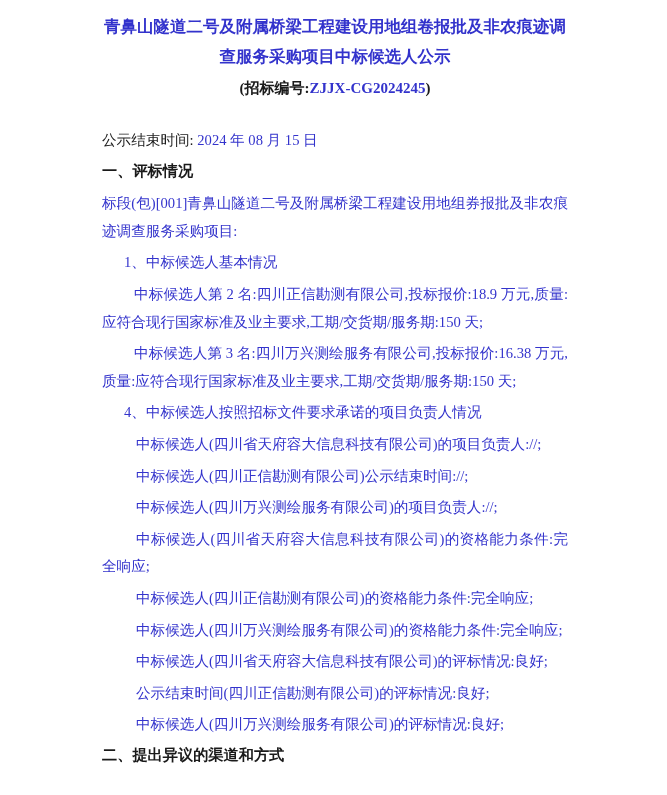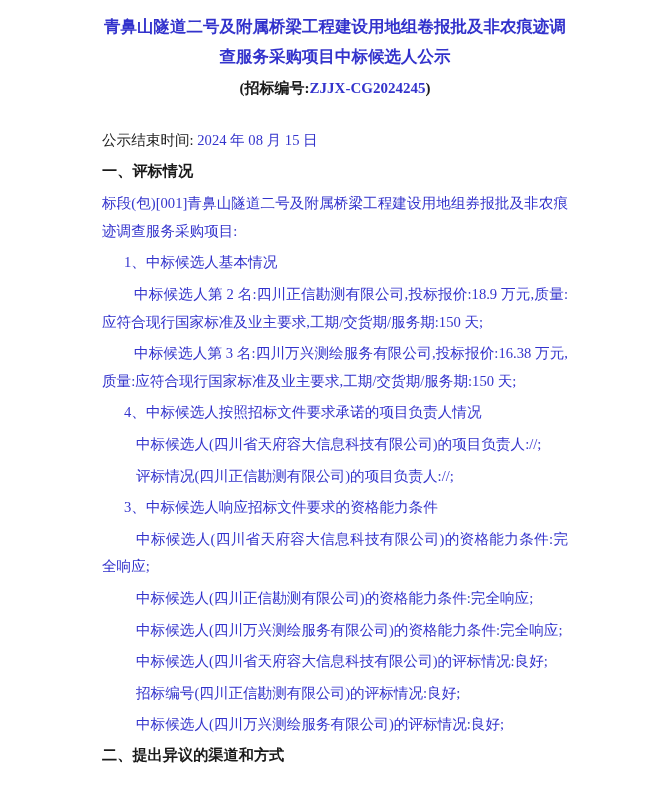--- a/index.html
+++ b/index.html
@@ -88,28 +88,28 @@
       <p class="sec-heading">一、评标情况</p>
 
       <p class="blue">标段(包)[001]青鼻山隧道二号及附属桥梁工程建设用地组券报批及非农痕迹调查服务采购项目:</p>
 
       <p class="sub-heading">1、中标候选人基本情况</p>
       <p class="para-indent">中标候选人第 2 名:四川正信勘测有限公司,投标报价:18.9 万元,质量:应符合现行国家标准及业主要求,工期/交货期/服务期:150 天;</p>
       <p class="para-indent">中标候选人第 3 名:四川万兴测绘服务有限公司,投标报价:16.38 万元,质量:应符合现行国家标准及业主要求,工期/交货期/服务期:150 天;</p>
 
       <p class="sub-heading">4、中标候选人按照招标文件要求承诺的项目负责人情况</p>
       <p class="para-single">中标候选人(四川省天府容大信息科技有限公司)的项目负责人://;</p>
-      <p class="para-single">评标情况(四川正信勘测有限公司)的项目负责人://;</p>
+      <p class="para-single">中标候选人(四川正信勘测有限公司)公示结束时间://;</p>
+      <p class="para-single">中标候选人(四川万兴测绘服务有限公司)的项目负责人://;</p>
 
-      <p class="sub-heading">3、中标候选人响应招标文件要求的资格能力条件</p>
       <p class="para-single">中标候选人(四川省天府容大信息科技有限公司)的资格能力条件:完全响应;</p>
       <p class="para-single">中标候选人(四川正信勘测有限公司)的资格能力条件:完全响应;</p>
       <p class="para-single">中标候选人(四川万兴测绘服务有限公司)的资格能力条件:完全响应;</p>
 
       <p class="para-single">中标候选人(四川省天府容大信息科技有限公司)的评标情况:良好;</p>
-      <p class="para-single">招标编号(四川正信勘测有限公司)的评标情况:良好;</p>
+      <p class="para-single">公示结束时间(四川正信勘测有限公司)的评标情况:良好;</p>
       <p class="para-single">中标候选人(四川万兴测绘服务有限公司)的评标情况:良好;</p>
 
       <p class="sec-heading">二、提出异议的渠道和方式</p>
 
     </div>
   </div>
 </div>
 
 </body></html>

